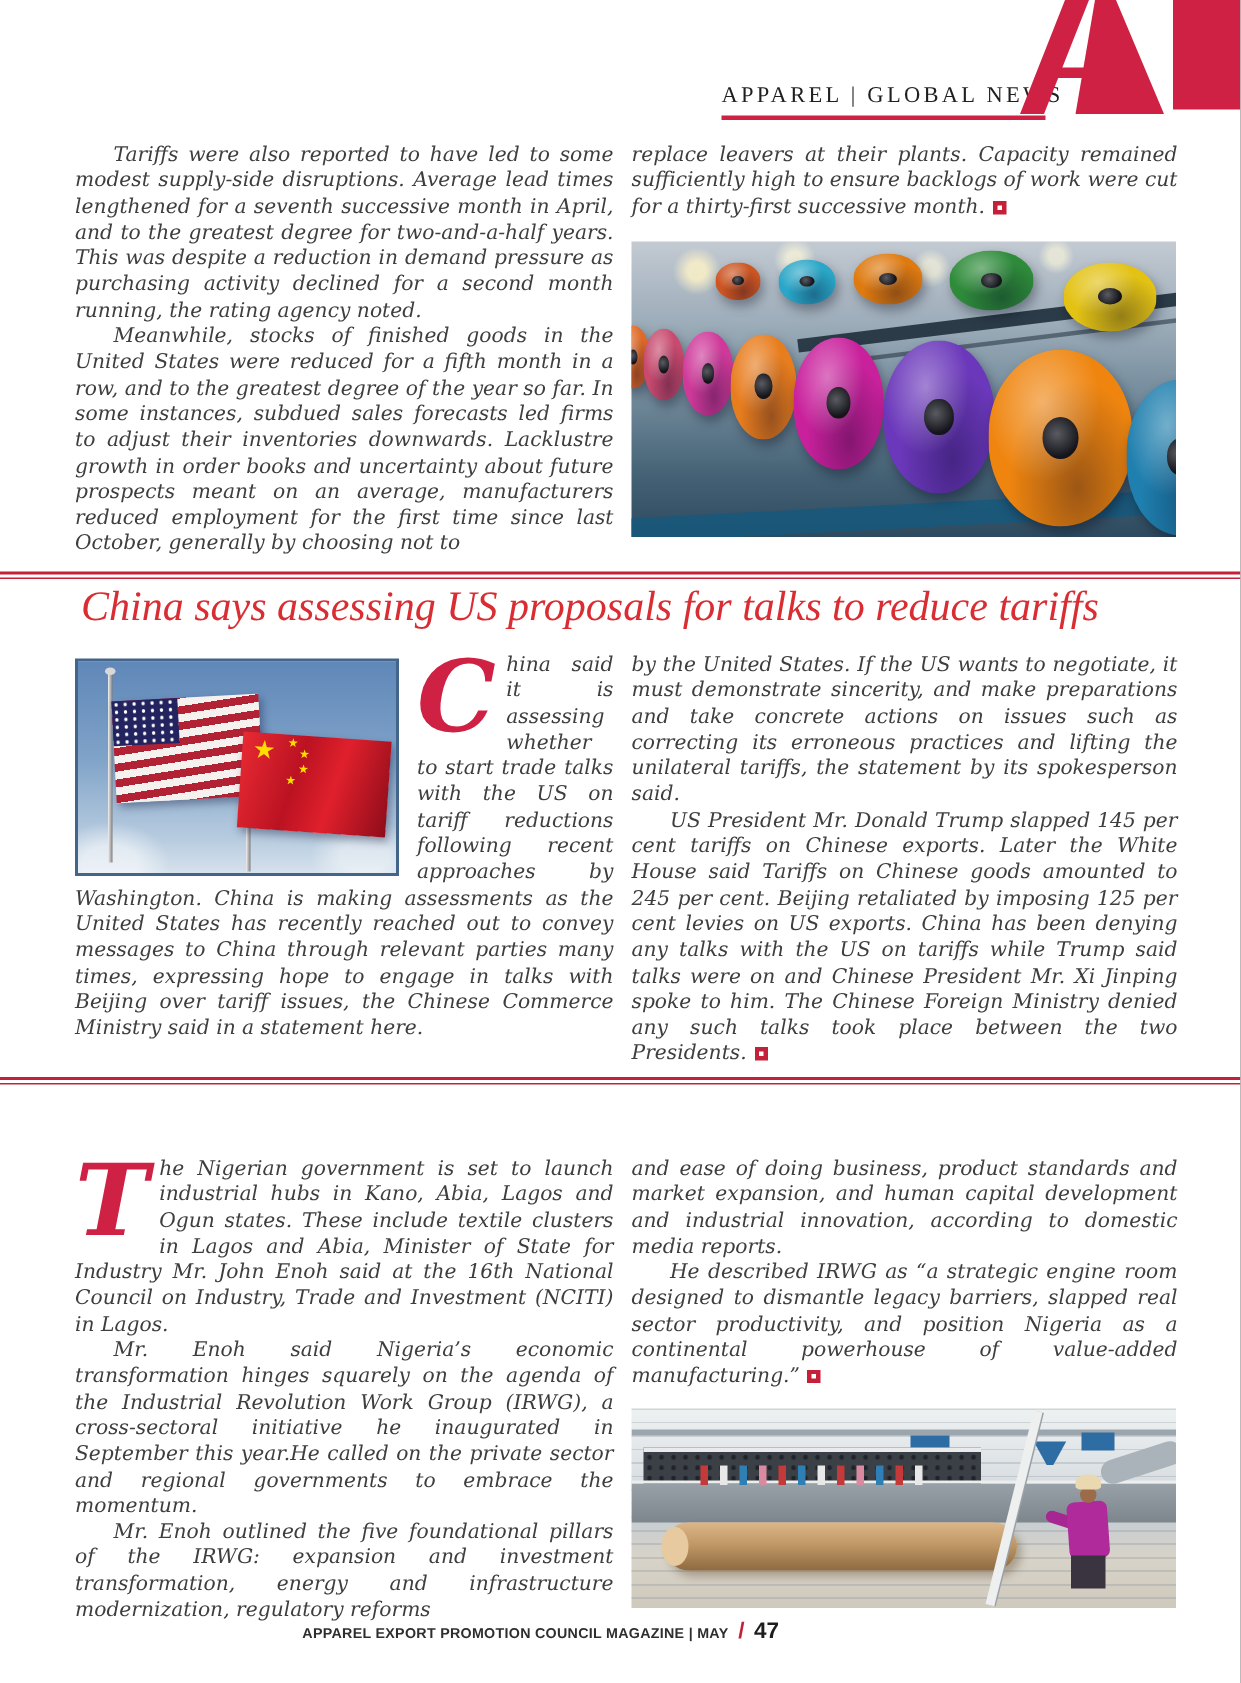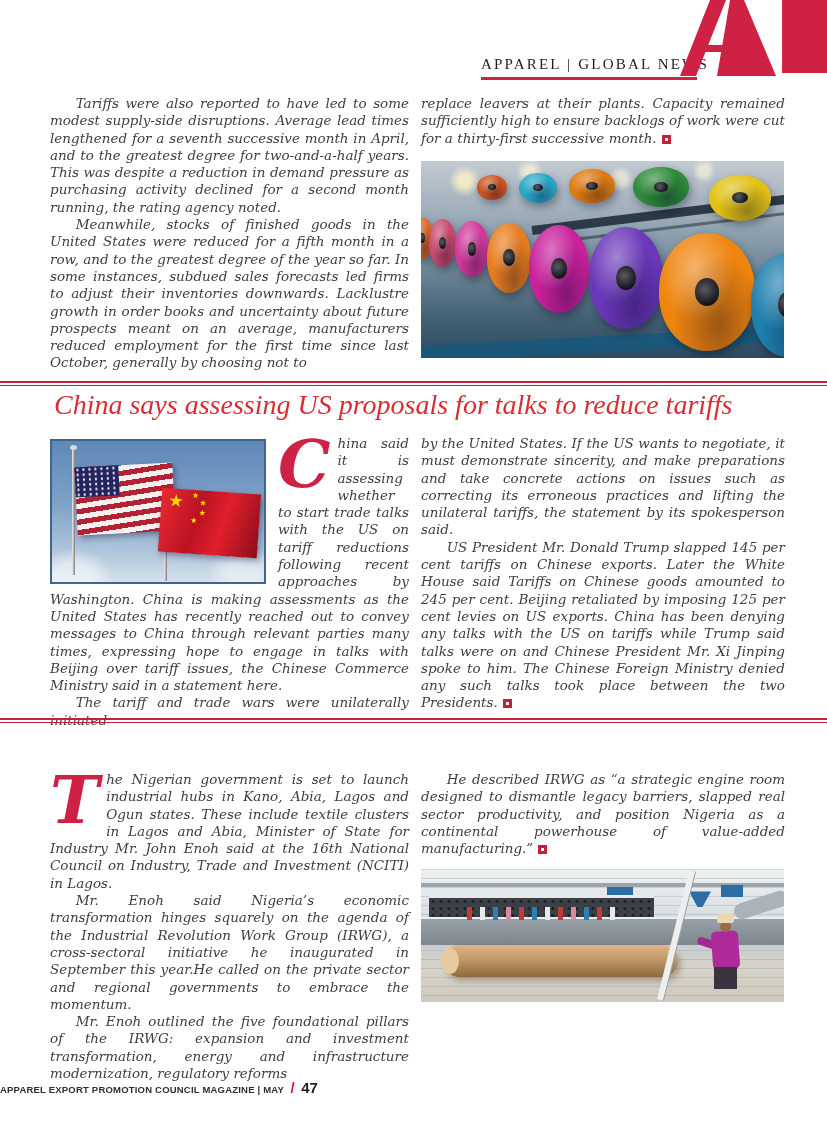--- a/index.html
+++ b/index.html
@@ -93,21 +93,21 @@
     border-radius:50% 50% 20% 20%;background:#ead9b0;}
   .worker-head{position:absolute;left:299px;top:52px;width:11px;height:11px;border-radius:50%;
     background:#9c6b4a;}
   .worker-body{position:absolute;left:291px;top:62px;width:27px;height:38px;border-radius:5px;
     background:#b12a9b;transform:rotate(-4deg);}
   .worker-arm{position:absolute;left:276px;top:70px;width:20px;height:8px;border-radius:4px;
     background:#a62791;transform:rotate(18deg);}
   .worker-legs{position:absolute;left:293px;top:98px;width:23px;height:22px;background:#3a3340;}
   .thread{position:absolute;top:38px;width:5px;height:13px;}
   
-  .footer{position:absolute;top:1079px;left:0;width:721px;text-align:left;
+  .footer{position:absolute;top:1079px;left:0;width:721px;text-align:center;
     font-family:"Liberation Sans",sans-serif;color:#2e2e2e;white-space:nowrap;}
   .footer .mag{font-size:9.5px;font-weight:bold;letter-spacing:.2px;}
   .footer .slash{font-size:15px;font-weight:bold;color:#c5203a;padding:0 2px;}
   .footer .pageno{font-size:15px;font-weight:bold;color:#1d1d1d;}
 </style>
 </head>
 <body>
 
 <div class="page">
 
@@ -157,36 +157,36 @@
         <div class="flag-us"></div>
         <div class="flag-cn">
           <span class="star" style="left:7px;top:4px;font-size:17px;">★</span>
           <span class="star" style="left:30px;top:2px;font-size:8px;">★</span>
           <span class="star" style="left:38px;top:9px;font-size:8px;">★</span>
           <span class="star" style="left:38px;top:19px;font-size:8px;">★</span>
           <span class="star" style="left:30px;top:27px;font-size:8px;">★</span>
         </div>
       </div>
       <p><span class="dropcap">C</span><span>hina said it is assessing whether to start trade talks with the US on tariff reductions following recent approaches by Washington. China is making assessments as the United States has recently reached out to convey messages to China through relevant parties many times, expressing hope to engage in talks with Beijing over tariff issues, the Chinese Commerce Ministry said in a statement here.</span></p>
-      <p class="ind">The tariff and trade wars were unilaterally initiated</p>
     </div>
     <div class="col-r">
       <p>by the United States. If the US wants to negotiate, it must demonstrate sincerity, and make preparations and take concrete actions on issues such as correcting its erroneous practices and lifting the unilateral tariffs, the statement by its spokesperson said.</p>
       <p class="ind"><span>US President Mr. Donald Trump slapped 145 per cent tariffs on Chinese exports. Later the White House said Tariffs on Chinese goods amounted to 245 per cent. Beijing retaliated by imposing 125 per cent levies on US exports. China has been denying any talks with the US on tariffs while Trump said talks were on and Chinese President Mr. Xi Jinping spoke to him. The Chinese Foreign Ministry denied any such talks took place between the two Presidents.</span><span class="endmark"></span></p>
     </div>
   </div>
 
   <div class="rule rule2"></div>
   <div class="twocol sec-nigeria">
     <div class="col-l">
       <p><span class="dropcap">T</span><span>he Nigerian government is set to launch industrial hubs in Kano, Abia, Lagos and Ogun states. These include textile clusters in Lagos and Abia, Minister of State for Industry Mr. John Enoh said at the 16th National Council on Industry, Trade and Investment (NCITI) in Lagos.</span></p>
       <p class="ind">Mr. Enoh said Nigeria’s economic transformation hinges squarely on the agenda of the Industrial Revolution Work Group (IRWG), a cross-sectoral initiative he inaugurated in September this year.He called on the private sector and regional governments to embrace the momentum.</p>
       <p class="ind">Mr. Enoh outlined the five foundational pillars of the IRWG: expansion and investment transformation, energy and infrastructure modernization, regulatory reforms</p>
     </div>
     <div class="col-r">
+      <p>and ease of doing business, product standards and market expansion, and human capital development and industrial innovation, according to domestic media reports.</p>
       <p class="ind"><span>He described IRWG as “a strategic engine room designed to dismantle legacy barriers, slapped real sector productivity, and position Nigeria as a continental powerhouse of value-added manufacturing.”</span><span class="endmark"></span></p>
       <div class="photo img-factory" title="Textile factory floor with a large fabric roll and a worker">
         <div class="fac-beam"></div>
         <div class="fac-blue1"></div>
         <div class="fac-blue2"></div>
         <div class="fac-funnel"></div>
         <div class="fac-black"></div>
         <div class="fac-machine"></div>
         <div class="fac-roll"></div>
         <div class="fac-post"></div>

